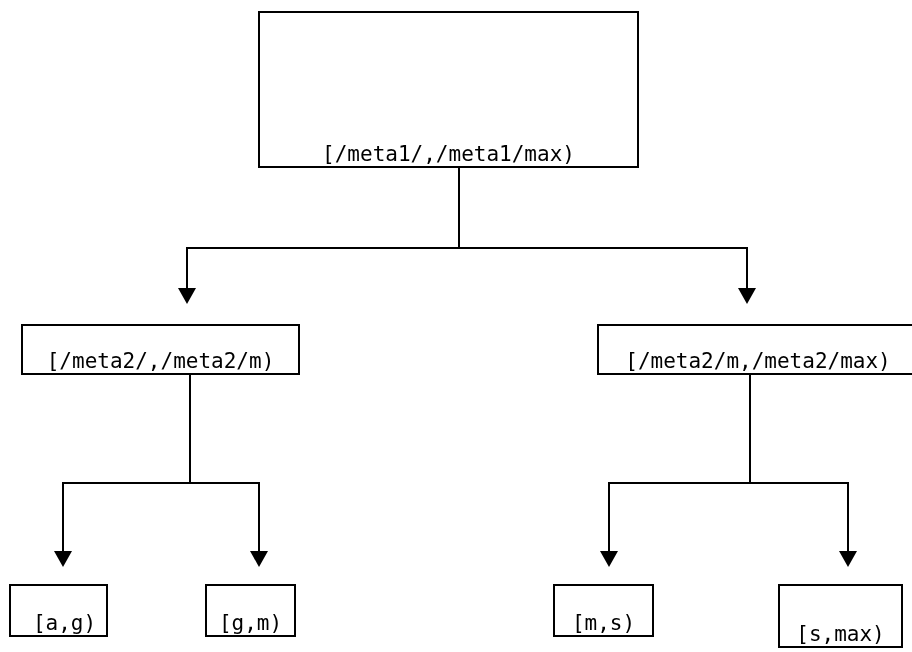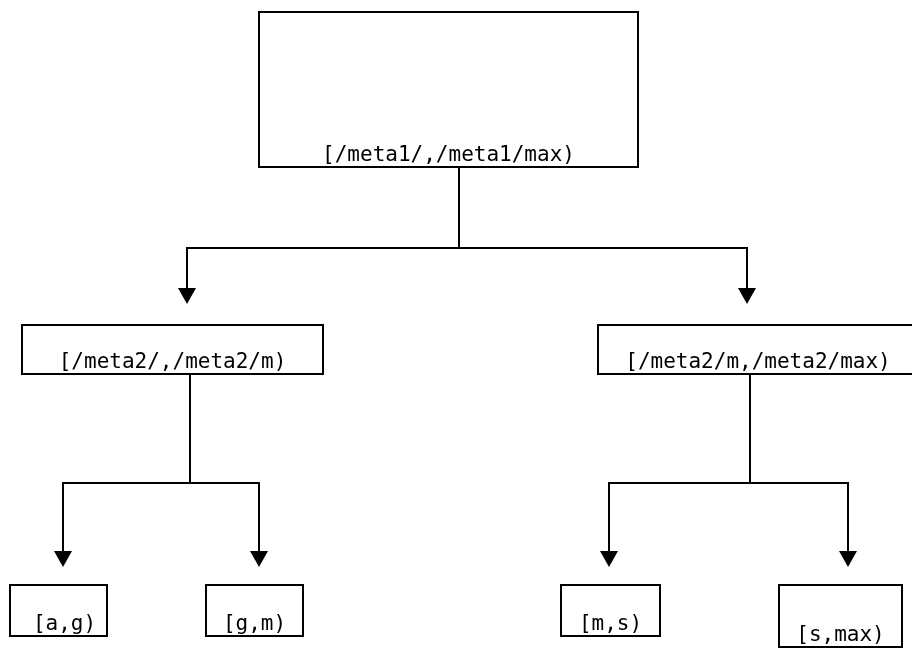--- a/index.html
+++ b/index.html
@@ -68,21 +68,21 @@
   <div class="edge-h" style="left:186px; top:247px; width:562px;"></div>
 
   <div class="edge-v" style="left:186px; top:247px; height:44px;"></div>
 
   <div class="arrowhead" style="left:178px; top:288px;"></div>
 
   <div class="edge-v" style="left:746px; top:247px; height:44px;"></div>
 
   <div class="arrowhead" style="left:738px; top:288px;"></div>
 
-  <div class="node node-mid" style="left:21px; top:324px; width:303px; height:51px;">
+  <div class="node node-mid" style="left:21px; top:324px; width:279px; height:51px;">
     <span class="node-label">[/meta2/,/meta2/m)</span>
   </div>
 
   <div class="node node-mid" style="left:580px; top:324px; width:322px; height:51px;margin-left:17px;">
     <span class="node-label">[/meta2/m,/meta2/max)</span>
   </div>
 
   <div class="edge-v" style="left:189px; top:375px; height:108px;"></div>
 
   <div class="edge-h" style="left:62px; top:482px; width:198px;"></div>
@@ -104,25 +104,25 @@
   <div class="arrowhead" style="left:600px; top:551px;"></div>
 
   <div class="edge-v" style="left:847px; top:482px; height:70px;"></div>
 
   <div class="arrowhead" style="left:839px; top:551px;"></div>
 
   <div class="node node-leaf" style="left:9px; top:584px; width:99px; height:53px;padding-left:12px;">
     <span class="node-label">[a,g)</span>
   </div>
 
-  <div class="node node-leaf" style="left:205px; top:584px; width:99px; height:53px;">
+  <div class="node node-leaf" style="left:205px; top:584px; width:91px; height:53px;">
     <span class="node-label">[g,m)</span>
   </div>
 
-  <div class="node node-leaf" style="left:553px; top:584px; width:101px; height:53px;margin-left:7px;">
+  <div class="node node-leaf" style="left:553px; top:584px; width:101px; height:53px;">
     <span class="node-label">[m,s)</span>
   </div>
 
   <div class="node node-leaf" style="left:778px; top:584px; width:125px; height:64px;">
     <span class="node-label">[s,max)</span>
   </div>
 
 </div>
 
 </body></html>

